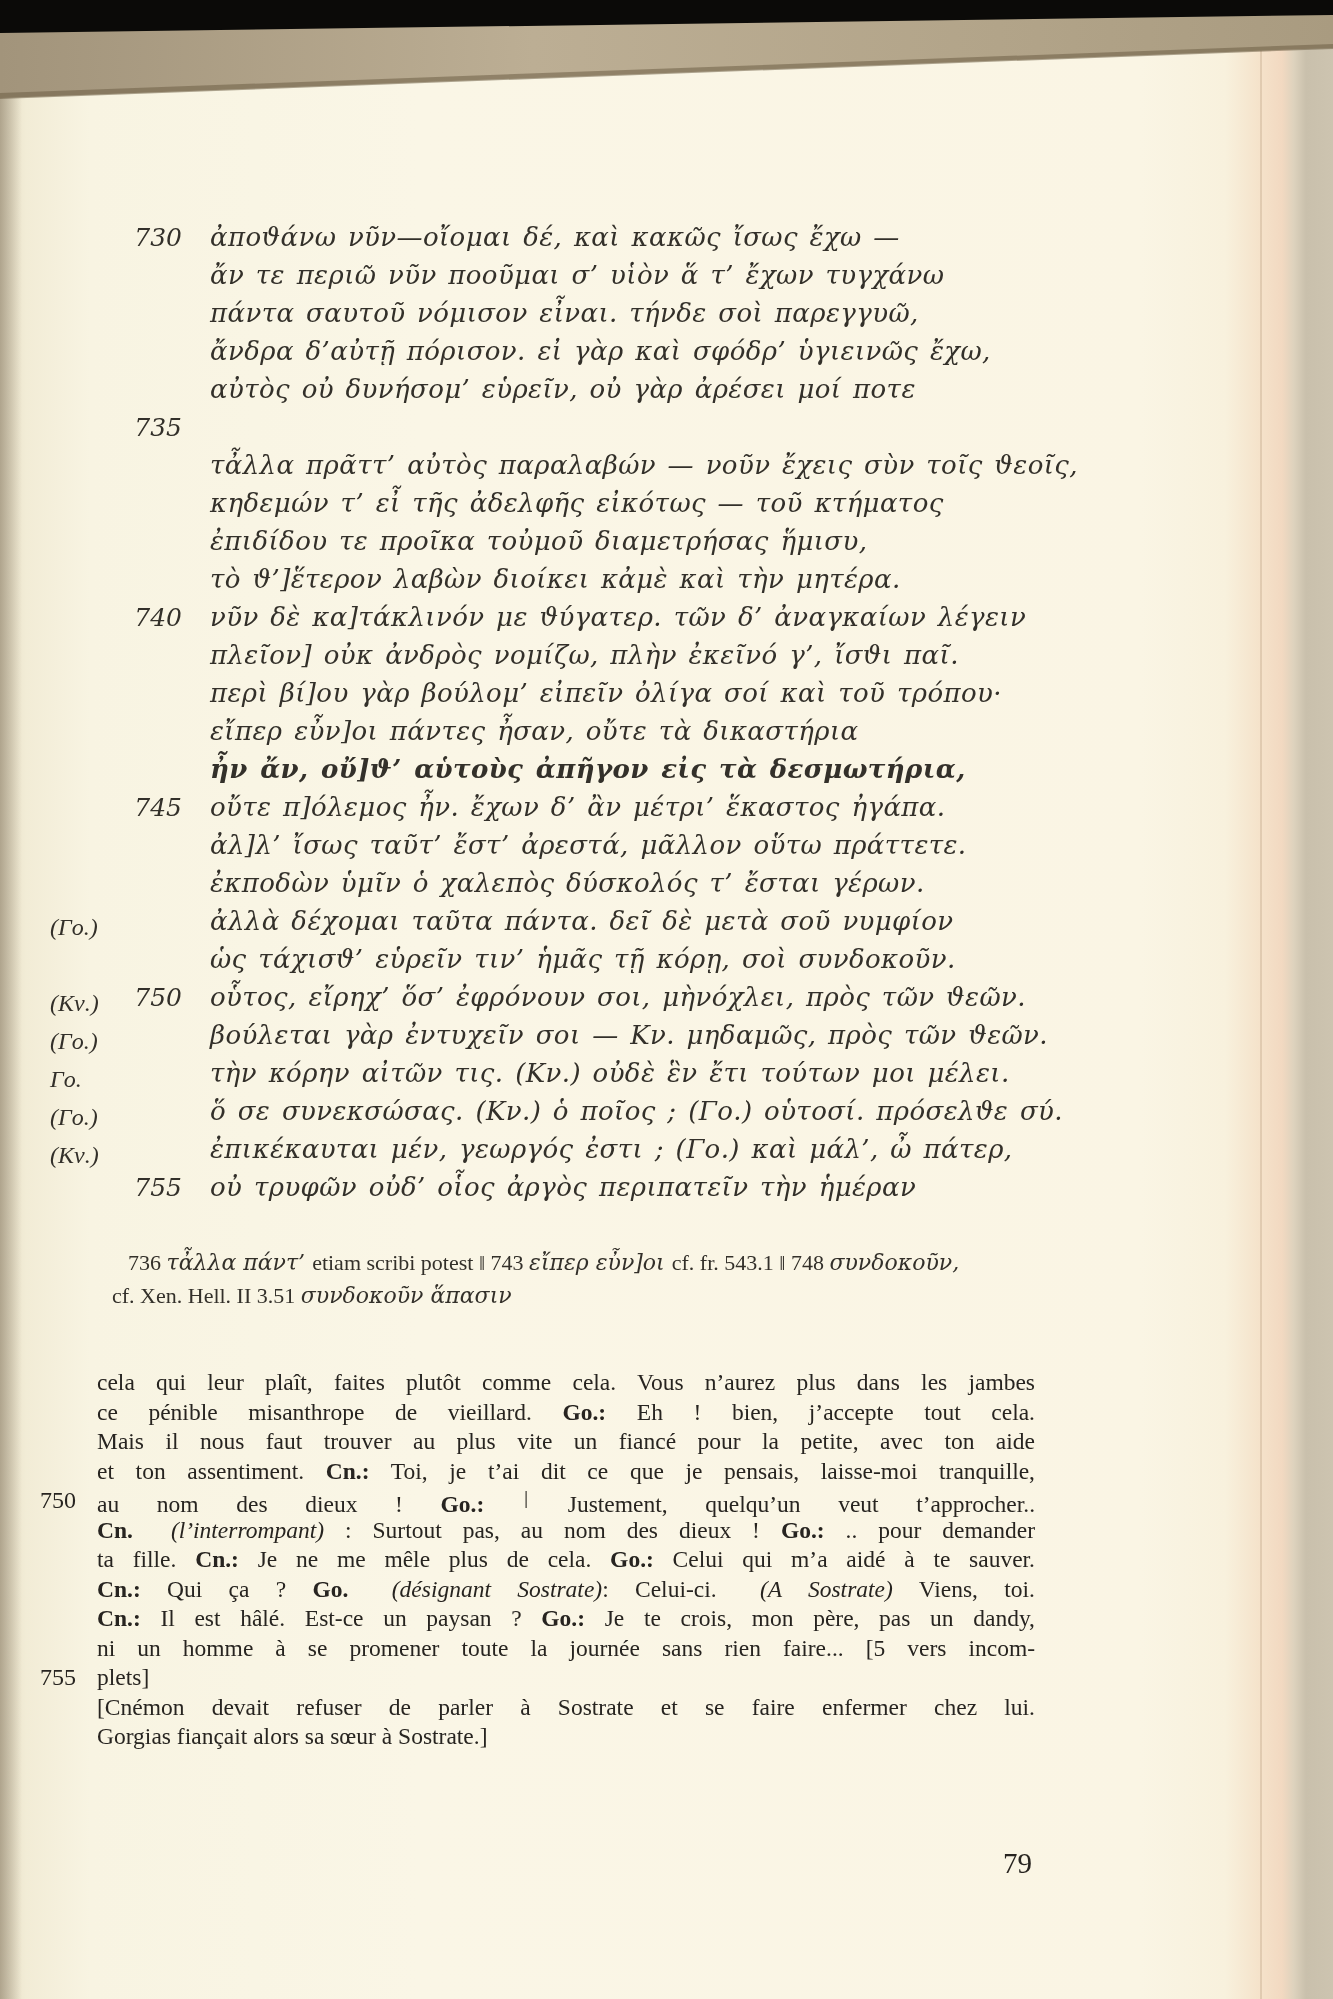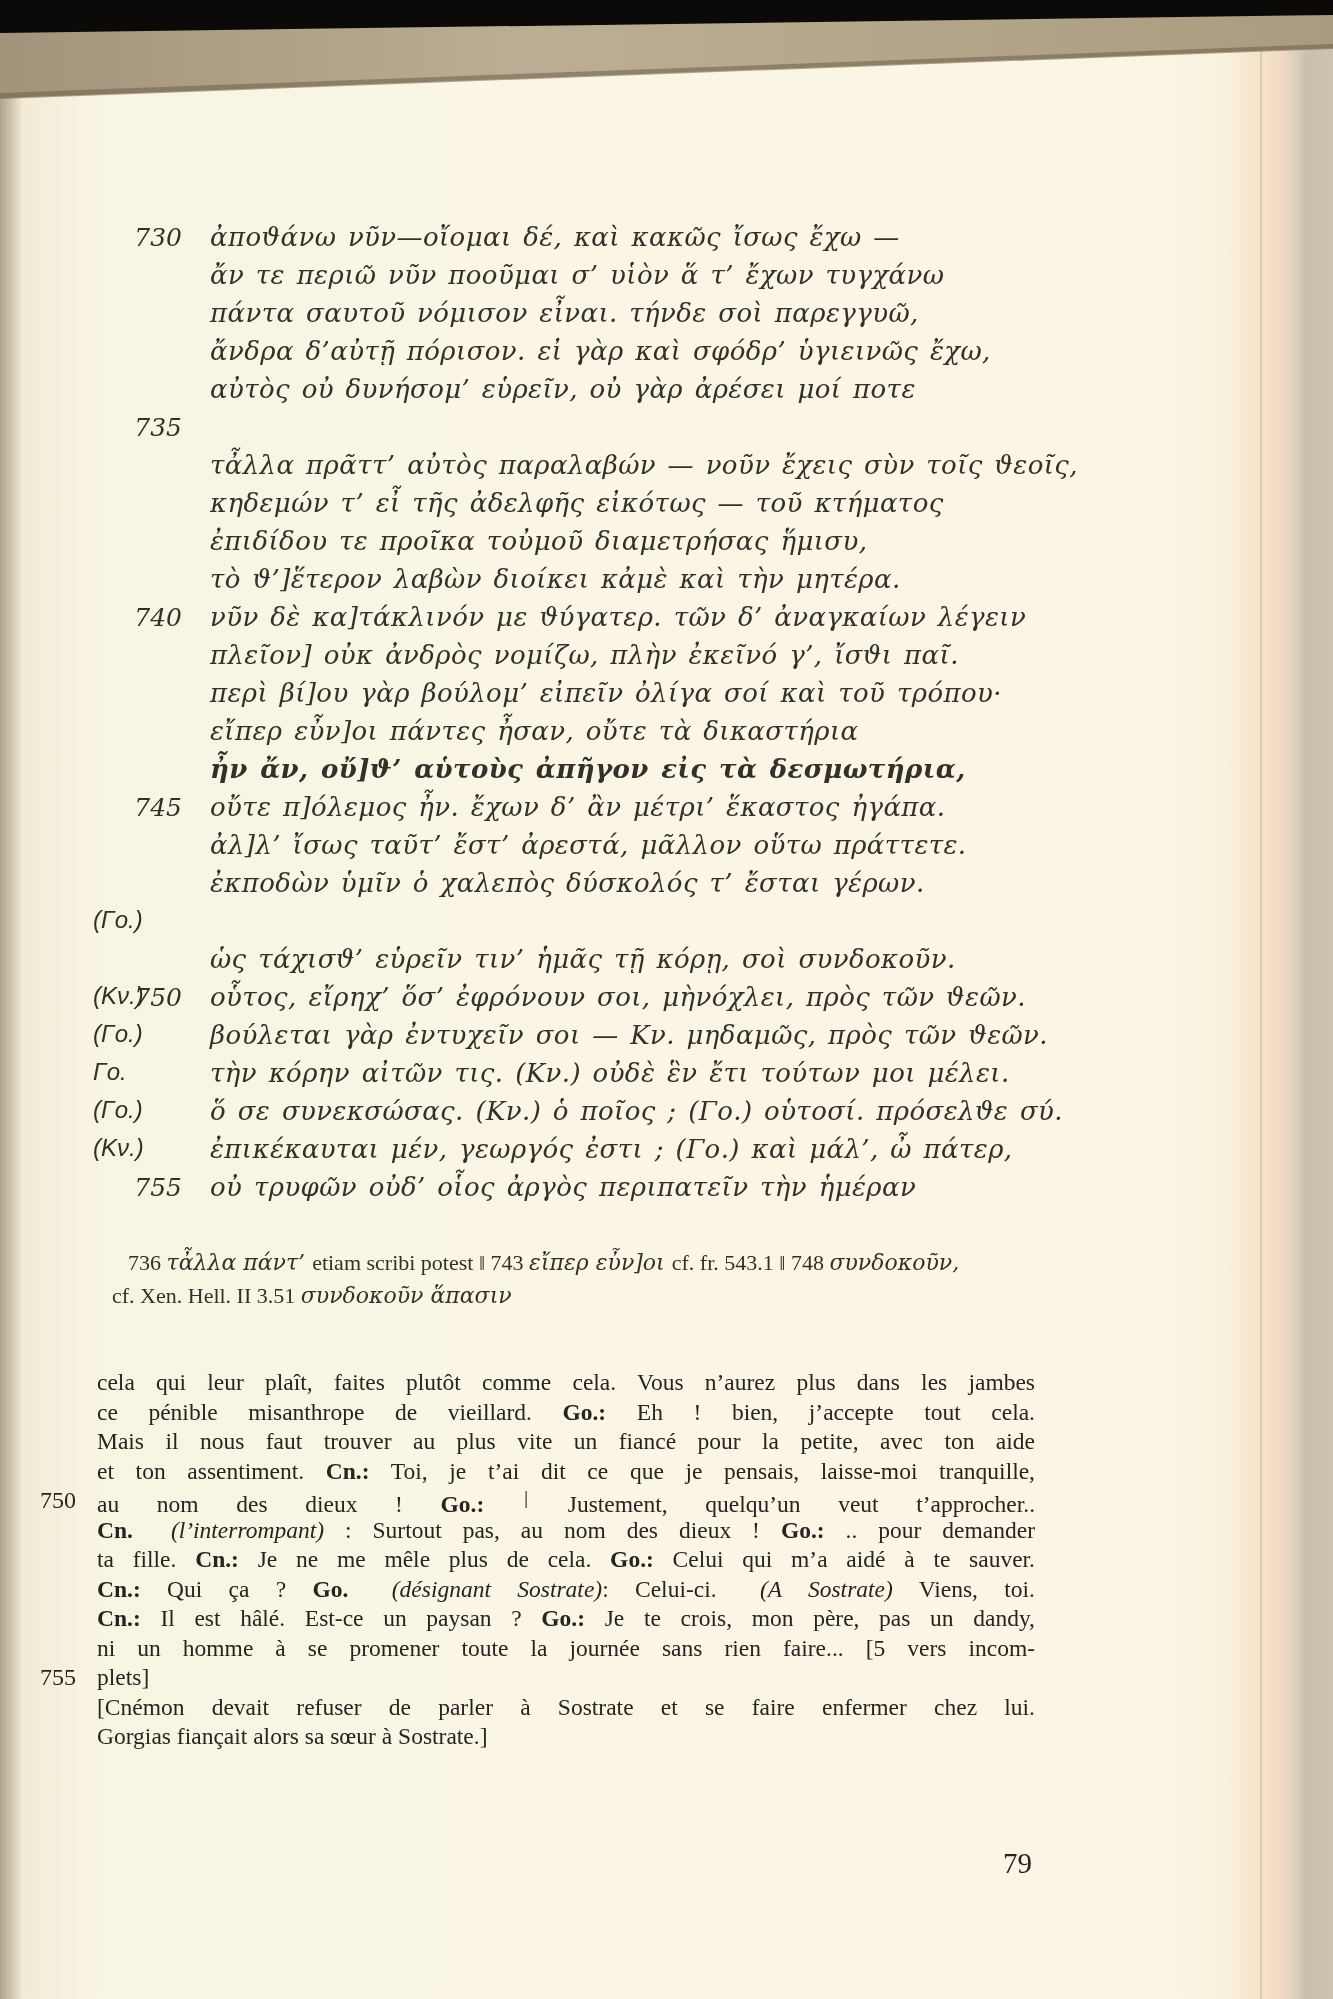--- a/index.html
+++ b/index.html
@@ -21,23 +21,23 @@
   .band-edge{position:absolute;left:0;right:0;top:0;height:102px;
     background:rgba(110,95,70,.55);
     clip-path:polygon(0 93px,100% 44px,100% 49px,0 99px);}
   .top-bar{position:absolute;left:0;right:0;top:0;height:34px;
     background:var(--c-top_bar,#0b0a08);
     clip-path:polygon(0 0,100% 0,100% 15px,0 33px);}
 
   
   #greek-block{position:absolute;left:0;top:0;width:1240px;}
   .g-row{position:absolute;left:0;height:38px;width:1240px;white-space:nowrap;padding-left:28px;}
-  .g-speaker{position:absolute;left:50px;top:0;
-    font-family:Liberation Sans, sans-serif;font-style:italic;font-size:24px;
-    color:var(--c-ink,#33302a);margin-left:43px;}
+  .g-speaker{position:absolute;left:50px;top:8px;
+    font-family:Liberation Serif, serif;font-style:italic;font-size:24px;
+    color:var(--c-ink,#33302a);}
   .g-num{position:absolute;left:102px;top:1px;width:80px;text-align:right;
     font-family:"DejaVu Serif", serif;font-style:italic;font-size:25px;
     color:var(--c-ink,#33302a);}
   .g-text{position:absolute;left:210px;top:0;
     font-family:"DejaVu Serif", serif;font-style:italic;font-size:26px;
     letter-spacing:.4px;word-spacing:3px;color:var(--c-ink,#33302a);}
 
   
   #apparatus{position:absolute;left:0;top:0;width:1160px;
     font-size:22px;color:var(--c-ink,#33302a);}
@@ -156,20 +156,21 @@
     <span class="g-text">ἀλ]λ’ ἴσως ταῦτ’ ἔστ’ ἀρεστά, μᾶλλον οὕτω πράττετε.</span>
   </div>
       <div class="g-row" style="top: 868px;">
     <span class="g-speaker"></span>
     <span class="g-num"></span>
     <span class="g-text">ἐκποδὼν ὑμῖν ὁ χαλεπὸς δύσκολός τ’ ἔσται γέρων.</span>
   </div>
       <div class="g-row" style="top: 906px;">
     <span class="g-speaker">(Γο.)</span>
     <span class="g-num"></span>
+    <span class="g-text">ἀλλὰ δέχομαι ταῦτα πάντα. δεῖ δὲ μετὰ σοῦ νυμφίον</span>
   </div>
       <div class="g-row" style="top: 944px;">
     <span class="g-speaker"></span>
     <span class="g-num"></span>
     <span class="g-text">ὡς τάχισϑ’ εὑρεῖν τιν’ ἡμᾶς τῇ κόρῃ, σοὶ συνδοκοῦν.</span>
   </div>
       <div class="g-row" style="top: 982px;">
     <span class="g-speaker">(Κν.)</span>
     <span class="g-num">750</span>
     <span class="g-text">οὗτος, εἴρηχ’ ὅσ’ ἐφρόνουν σοι, μὴνόχλει, πρὸς τῶν ϑεῶν.</span>

